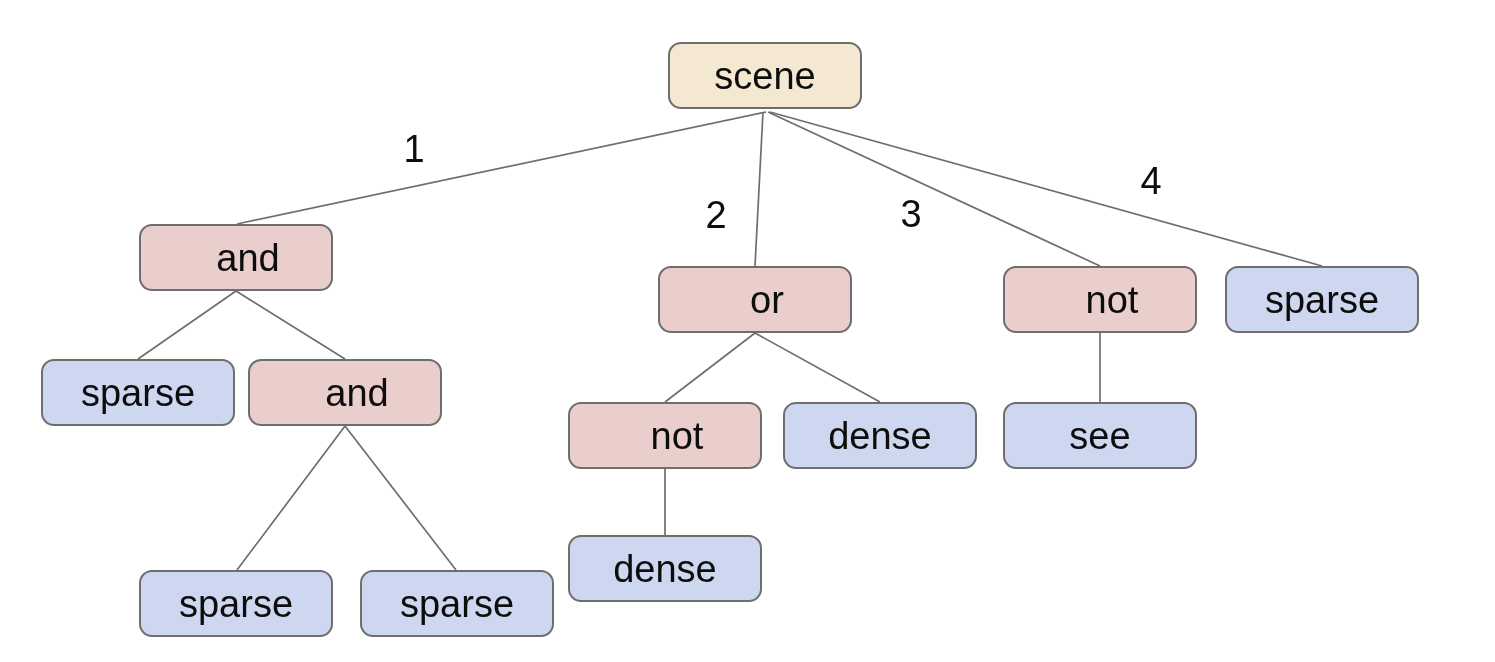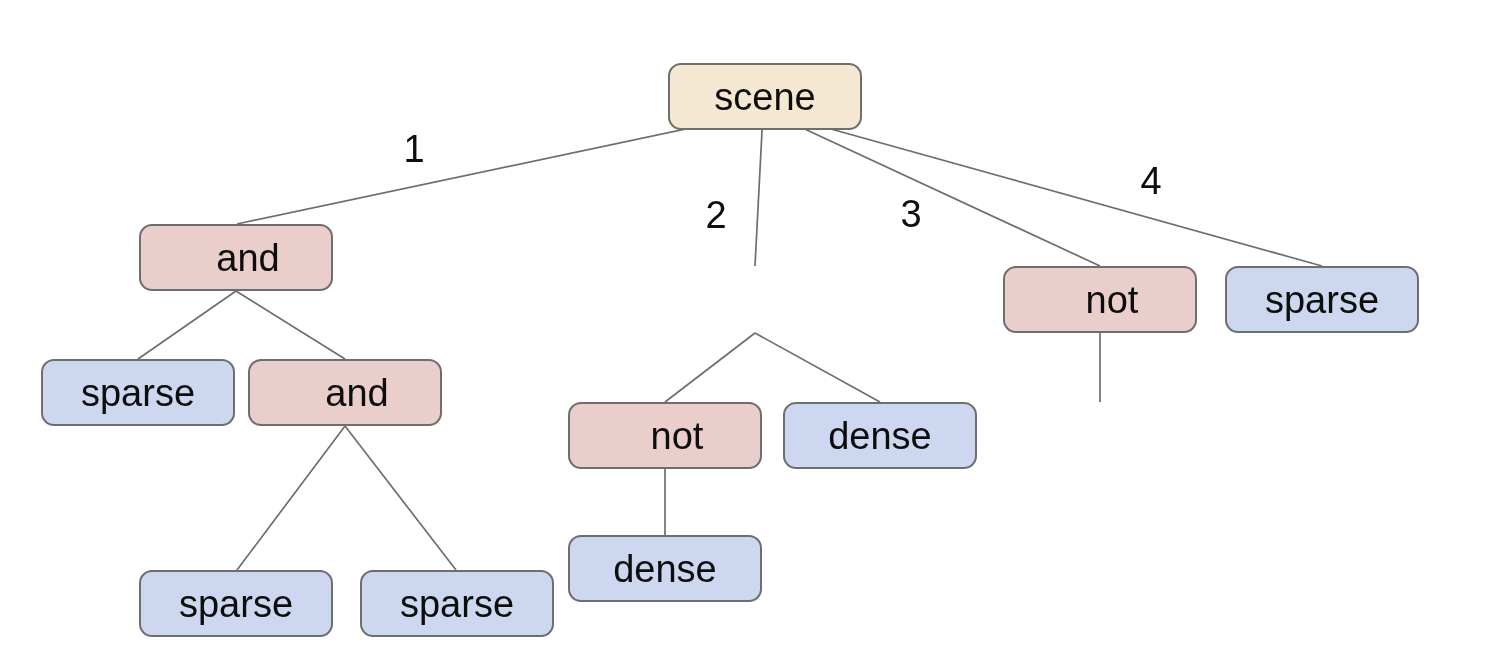--- a/index.html
+++ b/index.html
@@ -13,21 +13,21 @@
     font-family:"Liberation Sans", sans-serif; color:var(--text);
   }
   svg.edges{position:absolute; left:0; top:0;}
   svg.edges line{stroke:var(--edge-line); stroke-width:1.7;}
   .node{
     position:absolute; width:194px; height:67px; box-sizing:border-box;
     border:2px solid var(--node-border); border-radius:13px;
     display:flex; align-items:center; justify-content:center;
     font-size:38px; line-height:1;
   }
-  .node.root{background:var(--root-fill);margin-top:21px;}
+  .node.root{background:var(--root-fill);}
   .node.op{background:var(--operator-fill);padding-left:24px;}
   .node.leaf{background:var(--leaf-fill);}
   .edge-label{
     position:absolute; transform:translate(-50%,-50%);
     font-size:38px; line-height:1; color:var(--text);
   }
 </style>
 </head>
 <body>
 
@@ -54,20 +54,23 @@
   <div class="edge-label" style="left:1151px;top:181px">4</div>
 
   <div class="node root" style="left:668px;top:42px">
     <span>scene</span>
   </div>
 
   <div class="node op" style="left:139px;top:224px">
     <span>and</span>
   </div>
 
+  <div class="node op" style="left:658px;top:266px">
+    <span>or</span>
+  </div>
 
   <div class="node op" style="left:1003px;top:266px">
     <span>not</span>
   </div>
 
   <div class="node leaf" style="left:1225px;top:266px">
     <span>sparse</span>
   </div>
 
   <div class="node leaf" style="left:41px;top:359px">
@@ -79,20 +82,23 @@
   </div>
 
   <div class="node op" style="left:568px;top:402px">
     <span>not</span>
   </div>
 
   <div class="node leaf" style="left:783px;top:402px">
     <span>dense</span>
   </div>
 
+  <div class="node leaf" style="left:1003px;top:402px">
+    <span>see</span>
+  </div>
 
   <div class="node leaf" style="left:568px;top:535px">
     <span>dense</span>
   </div>
 
   <div class="node leaf" style="left:139px;top:570px">
     <span>sparse</span>
   </div>
 
   <div class="node leaf" style="left:360px;top:570px">

